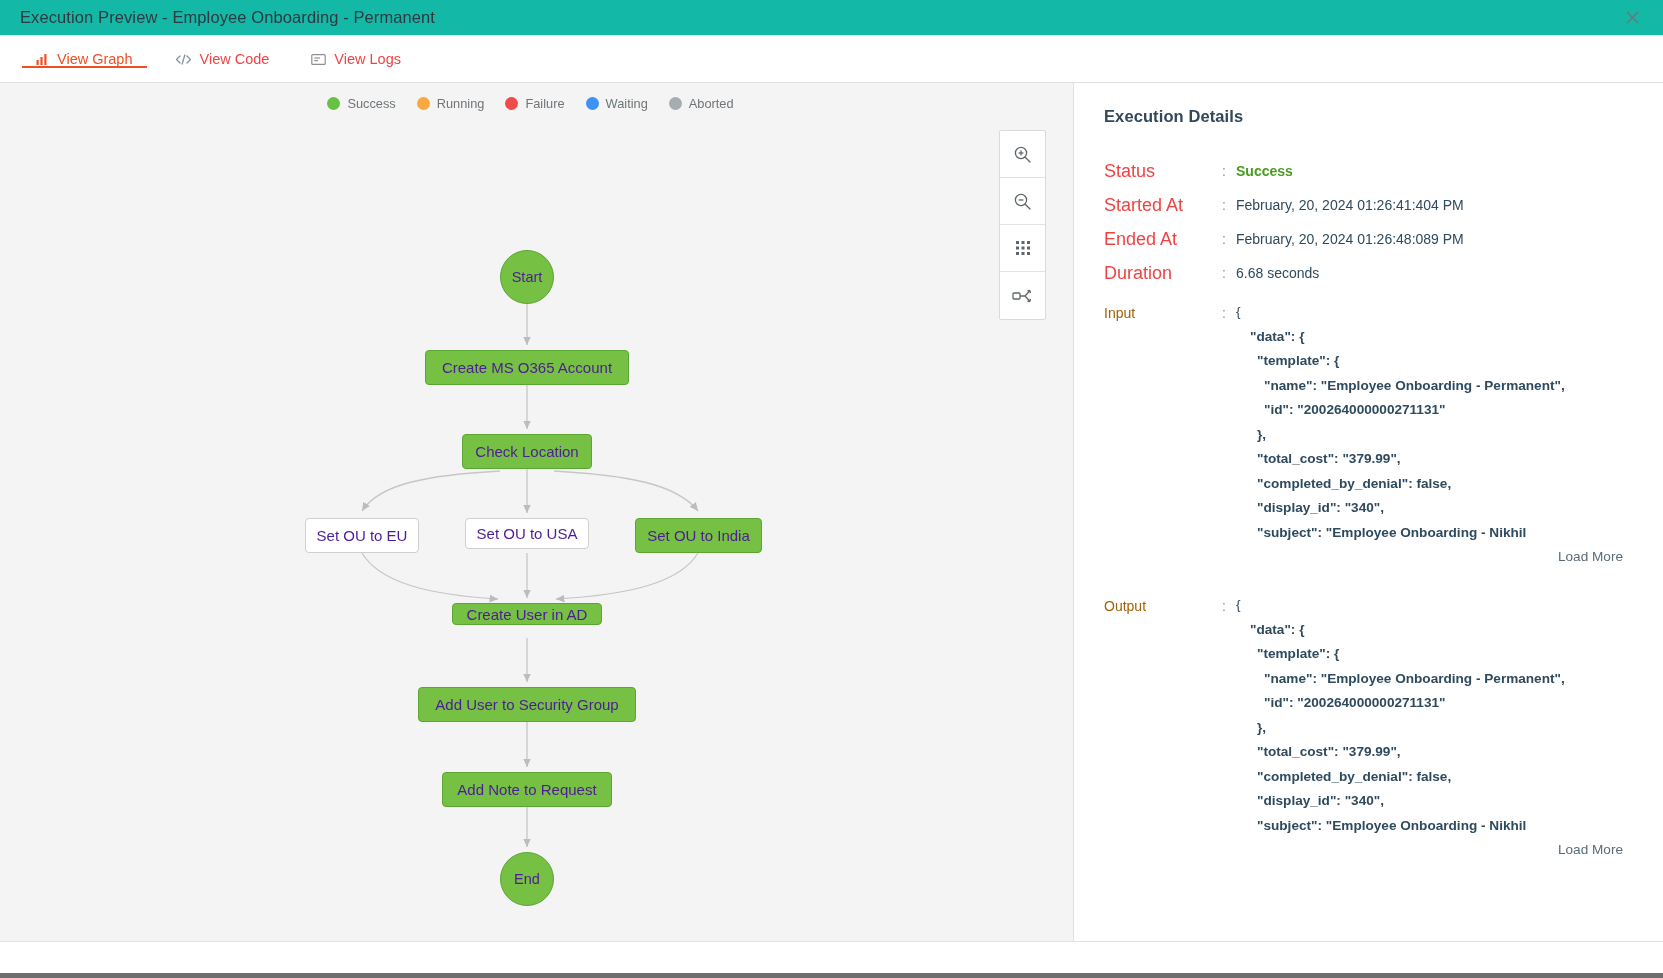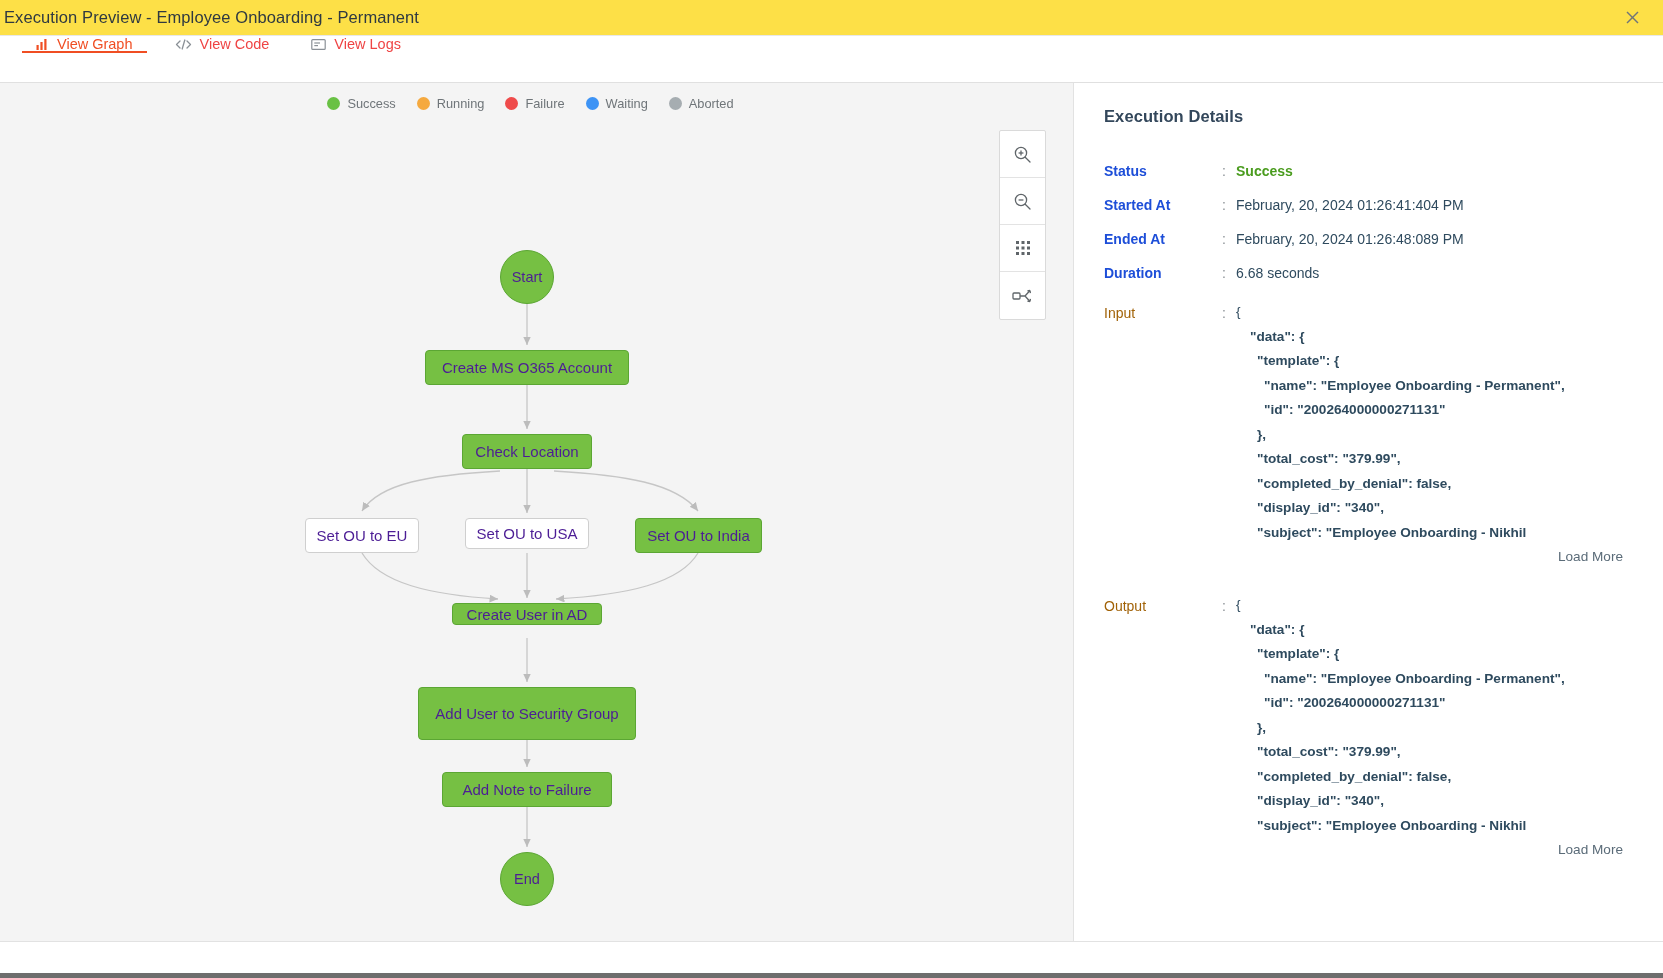--- a/index.html
+++ b/index.html
@@ -8,39 +8,39 @@
     font-family: "Liberation Sans", sans-serif;
     background: #ffffff;
     overflow: hidden;
   }
   .app { position: relative; width: 1663px; height: 978px; display: flex; flex-direction: column; }
 
   
   .titlebar {
     height: 36px; flex: 0 0 36px;
     display: flex; align-items: center;
-    padding: 0 18px 0 4px;
-    background: #fde047;
+    padding: 0 18px 0 20px;
+    background: #14b8a6;
     border-bottom: 1px solid #e8e8e8;
     gap: 44px;
   }
   .titlebar .title {
     font-size: 16.5px; color: #2f3941; letter-spacing: .1px; white-space: nowrap;
   }
   .titlebar .spacer { flex: 1; }
   .close-btn {
     width: 26px; height: 26px; display: flex; align-items: center; justify-content: center;
     cursor: pointer; color: #6b7177;
   }
   .close-btn svg { display: block; }
 
   
   .tabbar {
     height: 47px; flex: 0 0 47px;
-    display: flex; align-items: flex-start;
+    display: flex; align-items: center;
     padding-left: 22px;
     background: #ffffff;
     border-bottom: 1px solid #e0e0e0;
   }
   .tab {
     display: flex; align-items: center; gap: 8px;
     padding: 0 14px;
     font-size: 14.5px; color: #ef4444;
     cursor: pointer; position: relative;
     margin-right: 14px;
@@ -114,21 +114,21 @@
     overflow: hidden;
     position: relative;
   }
   .details h2 {
     font-size: 16.5px; color: #33475b; font-weight: bold;
     margin-bottom: 28px; letter-spacing: .1px;
   }
   .row { display: flex; margin-bottom: 0; }
   .row .k {
     width: 118px; flex: 0 0 118px;
-    font-size: 14px; color: #1d4ed8; line-height: 34px; font-weight: bold;
+    font-size: 18px; color: #ef4444; line-height: 34px;
   }
   .row .sep { width: 14px; flex: 0 0 14px; font-size: 14px; color: #8b9196; line-height: 34px; }
   .row .v { font-size: 14px; color: #2e4a5e; line-height: 34px; }
   .row .v.success { color: #4a9c1e; font-weight: bold; }
 
   .json-row { display: flex; margin-top: 1px; }
   .json-row .k { width: 118px; flex: 0 0 118px; font-size: 14px; color: #a16207; line-height: 26px; }
   .json-row .sep { width: 14px; flex: 0 0 14px; font-size: 14px; color: #8b9196; line-height: 26px; }
   .json-block { flex: 1; min-width: 0; }
   .json-line {
@@ -299,25 +299,25 @@
         </div>
         <div class="node idle" style="left:465px;top:435px;width:124px;height:31px;">
           <span>Set OU to USA</span>
         </div>
         <div class="node ok" style="left:635px;top:435px;width:127px;height:35px;">
           <span>Set OU to India</span>
         </div>
         <div class="node ok" style="left:452px;top:520px;width:150px;height:22px;">
           <span>Create User in AD</span>
         </div>
-        <div class="node ok" style="left:418px;top:604px;width:218px;height:53px;">
+        <div class="node ok" style="left:418px;top:604px;width:218px;height:35px;">
           <span>Add User to Security Group</span>
         </div>
         <div class="node ok" style="left:442px;top:689px;width:170px;height:35px;">
-          <span>Add Note to Failure</span>
+          <span>Add Note to Request</span>
         </div>
         <div class="node ok round" style="left:500px;top:769px;width:54px;height:54px;">
           <span>End</span>
         </div>
       </div>
     </div>
 
     <div class="details">
       <h2>Execution Details</h2>
 

